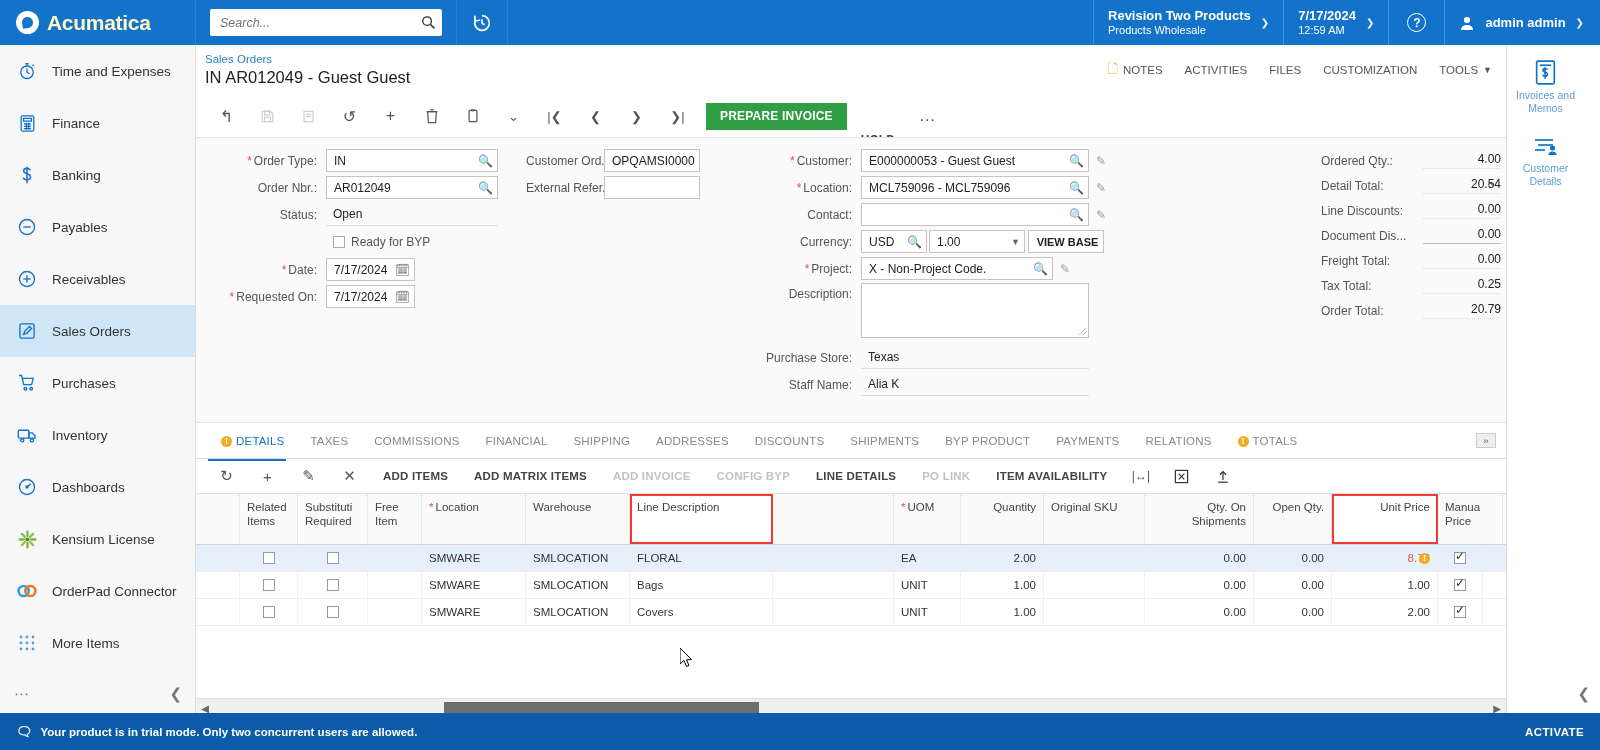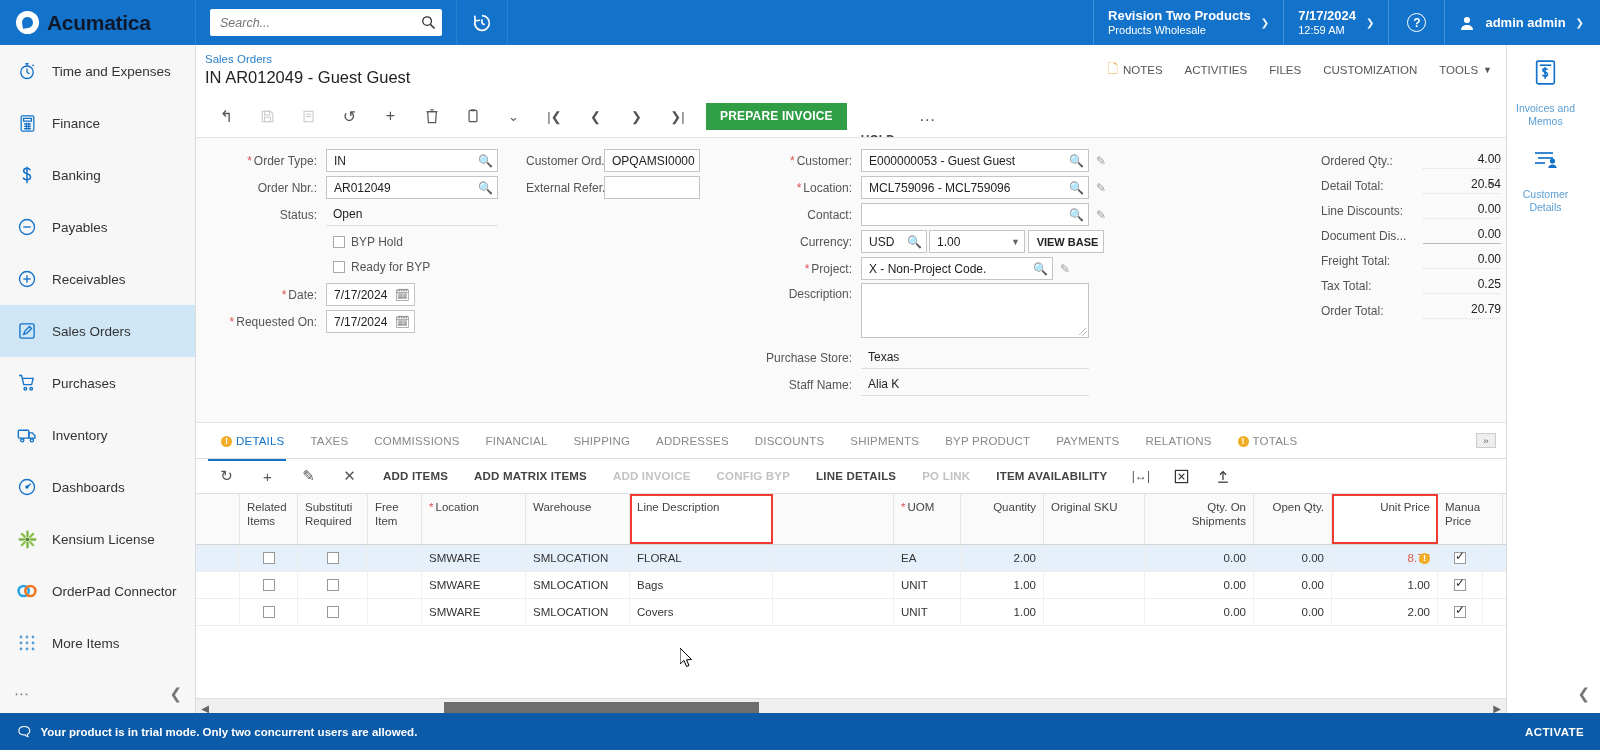--- a/index.html
+++ b/index.html
@@ -23,21 +23,21 @@
   }
   .brand-logo {
     width: 23px; height: 23px; border-radius: 50%; background: #fff;
     position: relative; flex: none;
   }
   .brand-logo::after {
     content: ""; position: absolute; left: 6px; top: 6px;
     width: 11px; height: 11px; border-radius: 50% 50% 50% 0;
     background: #1372c9; transform: rotate(-10deg);
   }
-  .brand-text { color: #0f172a; font-size: 21px; font-weight: bold; letter-spacing: -.3px; }
+  .brand-text { color: #fef9c3; font-size: 21px; font-weight: bold; letter-spacing: -.3px; }
 
   .search-wrap { padding: 13px 14px; display: flex; align-items: flex-end; }
   .search-box {
     width: 232px; height: 27px; background: #fff; border-radius: 2px;
     display: flex; align-items: center; padding: 0 6px 0 10px;
   }
   .search-box input {
     border: none; outline: none; flex: 1; font-size: 12.5px;
     font-style: italic; color: #888; font-family: "Liberation Sans", sans-serif;
   }
@@ -251,21 +251,21 @@
   .pager { margin-left: auto; display: flex; gap: 22px; color: #aaa; font-size: 13px; }
   .pager span { cursor: pointer; }
 
   
   .rightpanel {
     position: absolute; top: 45px; left: 1506px; width: 94px; height: 668px;
     background: #fff; border-left: 1px solid #dcdcdc;
   }
   .rp-item {
     padding: 14px 22px 6px 6px; display: flex; flex-direction: column;
-    align-items: center; gap: 13px; cursor: pointer;
+    align-items: center; gap: 0; cursor: pointer;
   }
   .rp-ic { color: #1372c9; }
   .rp-lbl { font-size: 10.5px; color: #5a9ed4; text-align: center; line-height: 1.25; }
   .rp-collapse {
     position: absolute; bottom: 0; right: 10px; height: 38px;
     display: flex; align-items: center; color: #777; font-size: 15px; cursor: pointer;
   }
 
   
   .footer {
@@ -573,24 +573,20 @@
           <div class="flabel" style="width:106px;padding-left:28px">External Refer...</div>
           <div class="fin" style="width:96px">
             <span></span>
           </div>
         </div>
         <div class="frow">
           <div class="flabel" style="width:122px">Status:</div>
           <div class="fin flat" style="width:172px">
             <span>Open</span>
           </div>
-        </div>
-        <div class="cbrow" style="padding-left:129px">
-          <span class="cb"></span>
-          <span class="cblabel">BYP Hold</span>
         </div>
         <div class="cbrow" style="padding-left:129px">
           <span class="cb"></span>
           <span class="cblabel">Ready for BYP</span>
         </div>
         <div class="frow" style="margin-top:3px">
           <div class="flabel" style="width:122px"><span class="req">*</span><span>Date:</span></div>
           <div class="fin" style="width:89px">
             <span>7/17/2024</span>
             <span class="mag">🗓</span>

